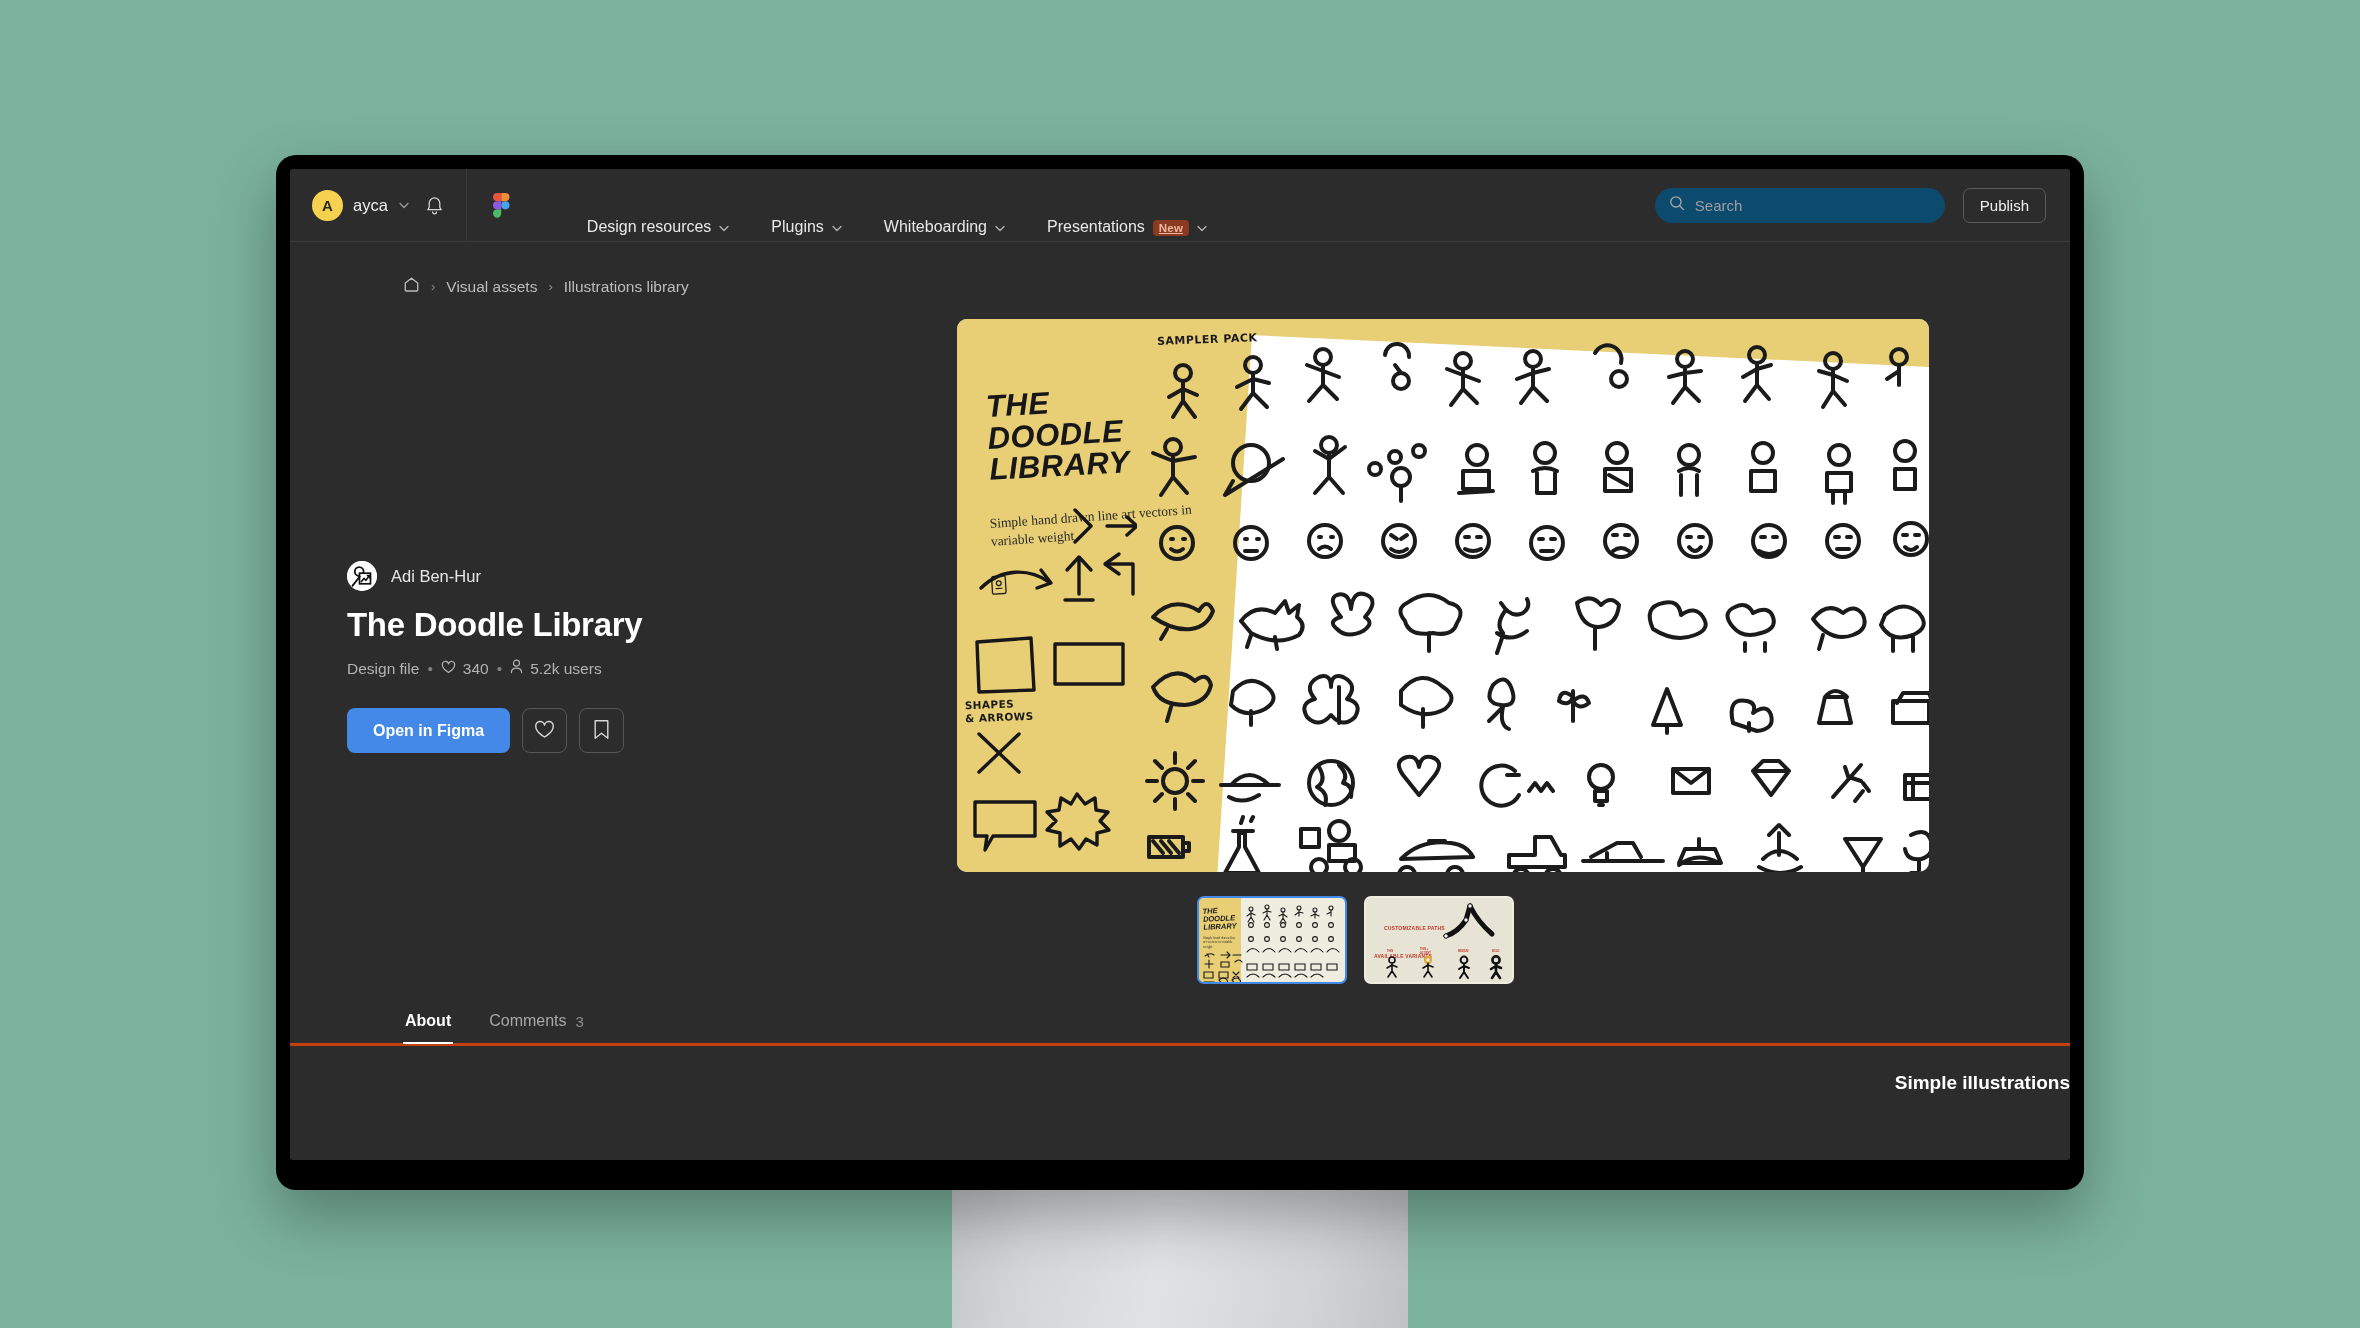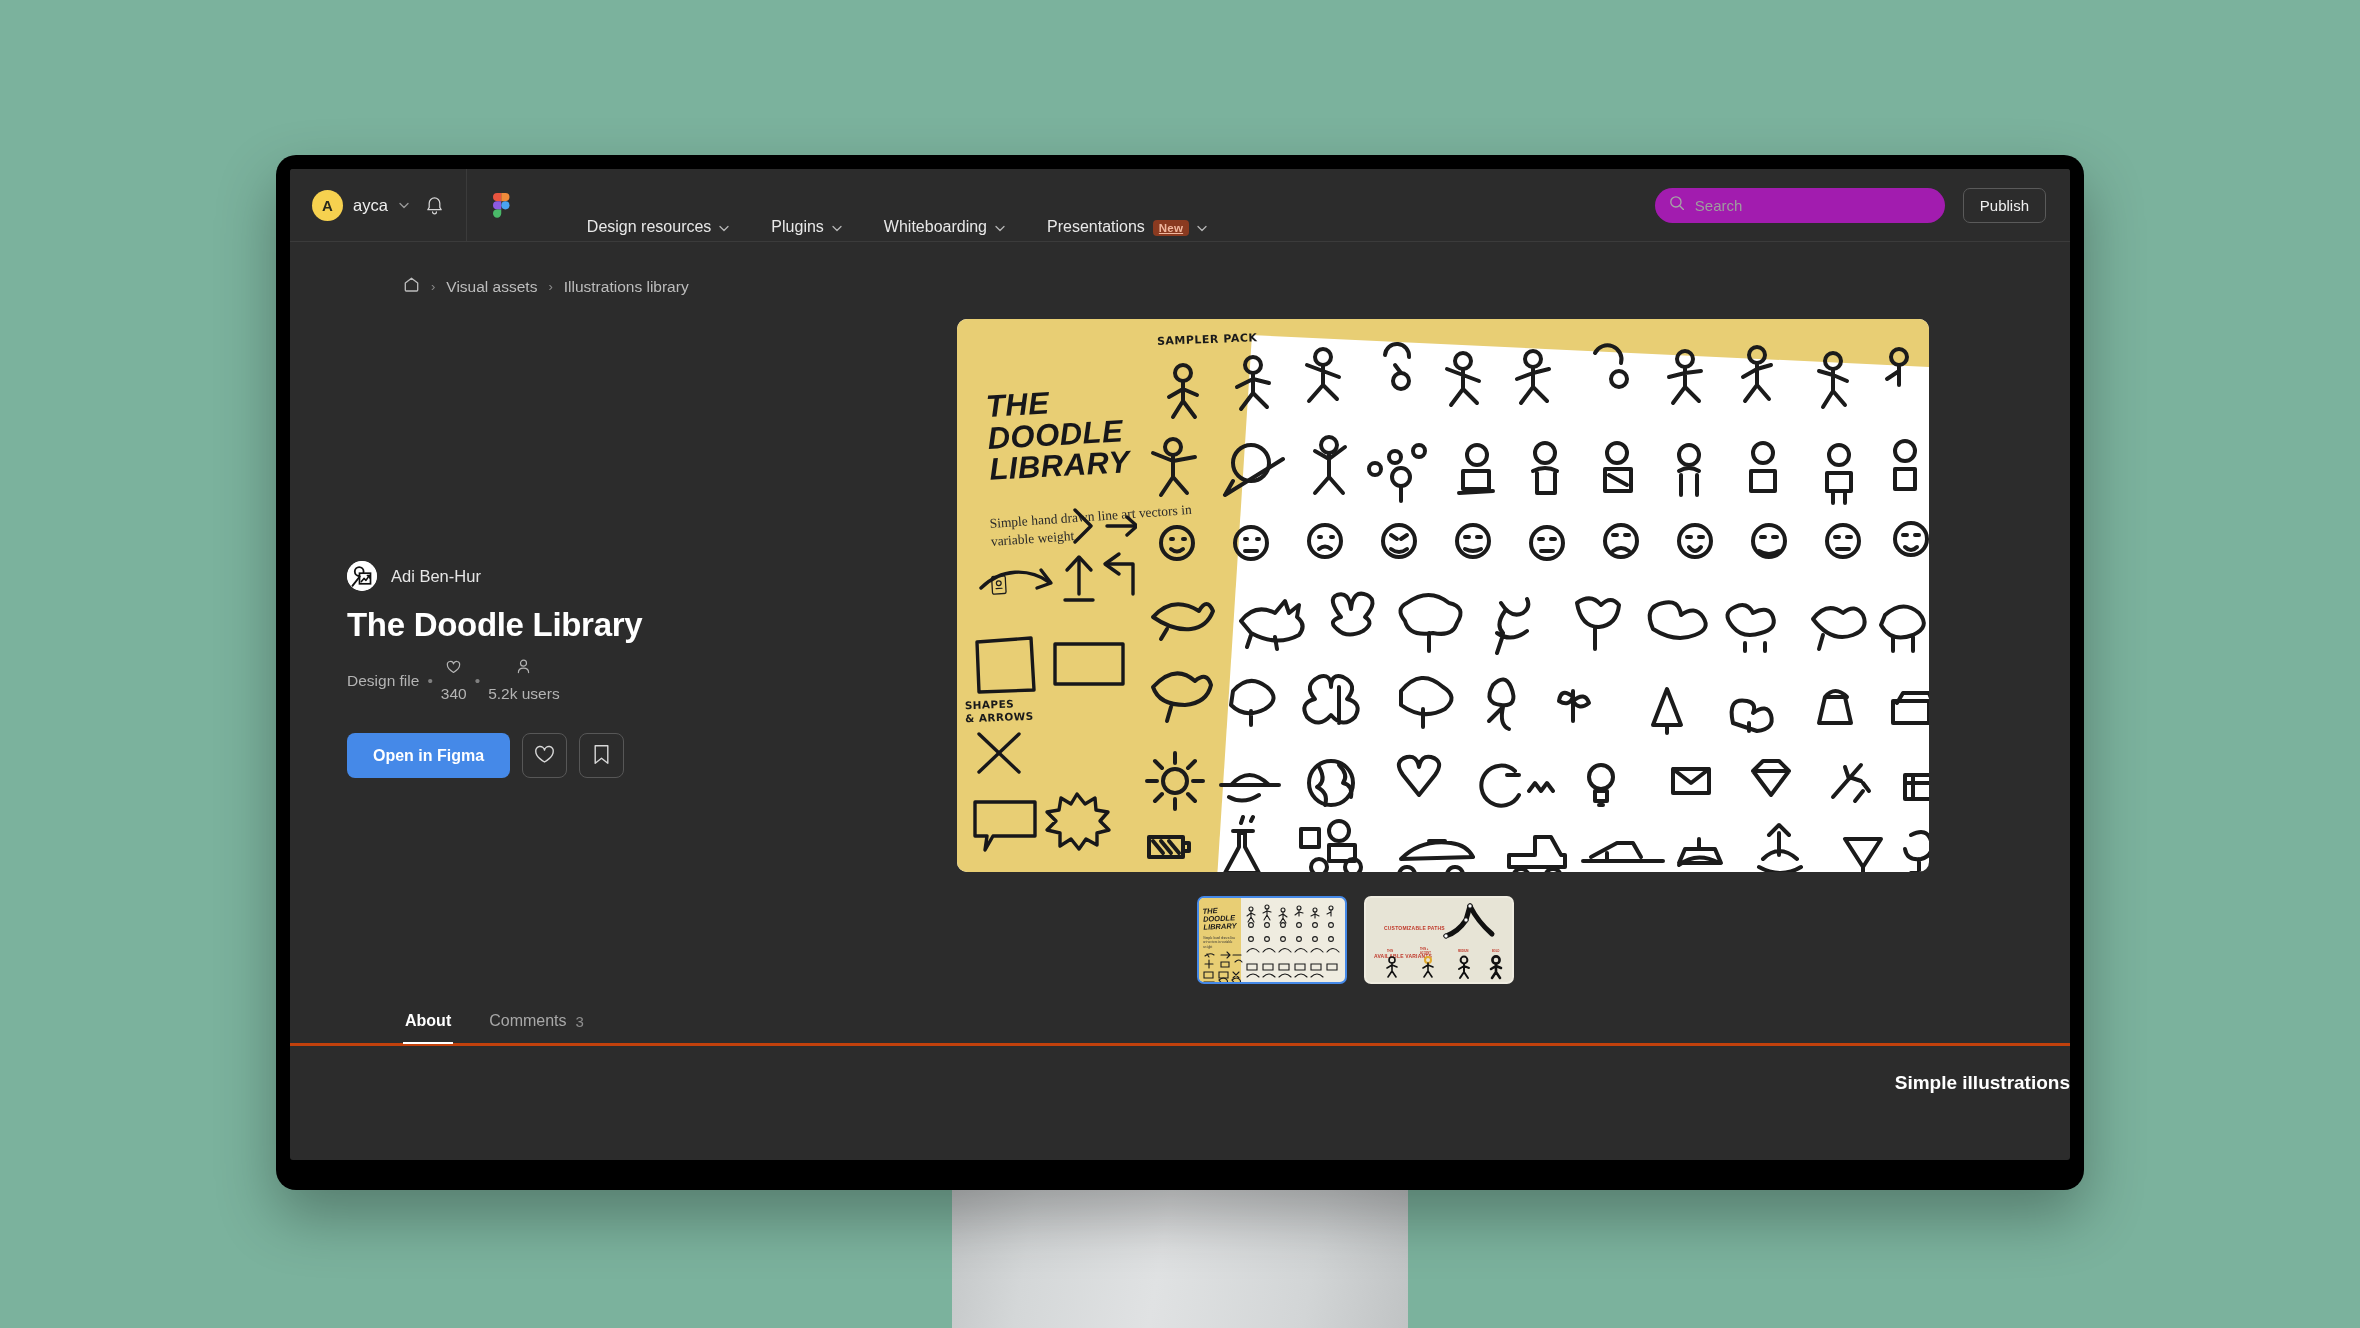--- a/index.html
+++ b/index.html
@@ -55,21 +55,21 @@
     display:flex; align-items:flex-end; gap:8px; padding:5px 21px; height:100%;
     color:#e8e8e8; font-size:16px; white-space:nowrap; cursor:pointer;
   }
   .badge-new{
     background:#8a3a20; color:#f0b79e; font-size:11.5px; font-weight:700;
     padding:2px 6px; border-radius:4px; letter-spacing:.2px;text-decoration:underline;
   }
 
   .nav-right{ position:absolute; right:24px; display:flex; align-items:center; gap:18px; }
   .search{
-    width:290px; height:35px; background:#a21caf; border-radius:18px;
+    width:290px; height:35px; background:#0c4a6e; border-radius:18px;
     display:flex; align-items:center; gap:10px; padding:0 14px;
   }
   .search input{
     background:transparent; border:none; outline:none; color:#d8d8d8;
     font-size:15px; font-family:inherit; width:100%;
   }
   .search input::placeholder{ color:#9e9e9e; }
   .publish{
     height:35px; padding:0 16px; border:1px solid #5a5a5a; border-radius:7px;
     color:#f0f0f0; font-size:15px; background:transparent; cursor:pointer;
@@ -99,21 +99,21 @@
   .author-name{ color:#e6e6e6; font-size:16.5px; }
   .title{
     color:#fff; font-size:33px; font-weight:700; letter-spacing:-.3px;
     margin-top:15px;
   }
   .meta{
     color:#b4b4b4; font-size:15.5px; margin-top:15px;
     display:flex; align-items:center; gap:8px;
   }
   .meta .dot{ color:#808080; }
-  .meta .mi{ display:inline-flex; align-items:center; gap:7px;flex-direction:column; }
+  .meta .mi{ display:inline-flex; align-items:center; gap:7px; }
 
   .actions{ display:flex; align-items:center; gap:12px; margin-top:30px; }
   .btn-primary{
     background:#4589e8; color:#fff; border:none; border-radius:8px;
     height:45px; padding:0 26px; font-size:16px; font-weight:700;
     cursor:pointer; font-family:inherit;
   }
   .btn-icon{
     width:45px; height:45px; border:1px solid #575757; border-radius:8px;
     background:transparent; cursor:pointer;

